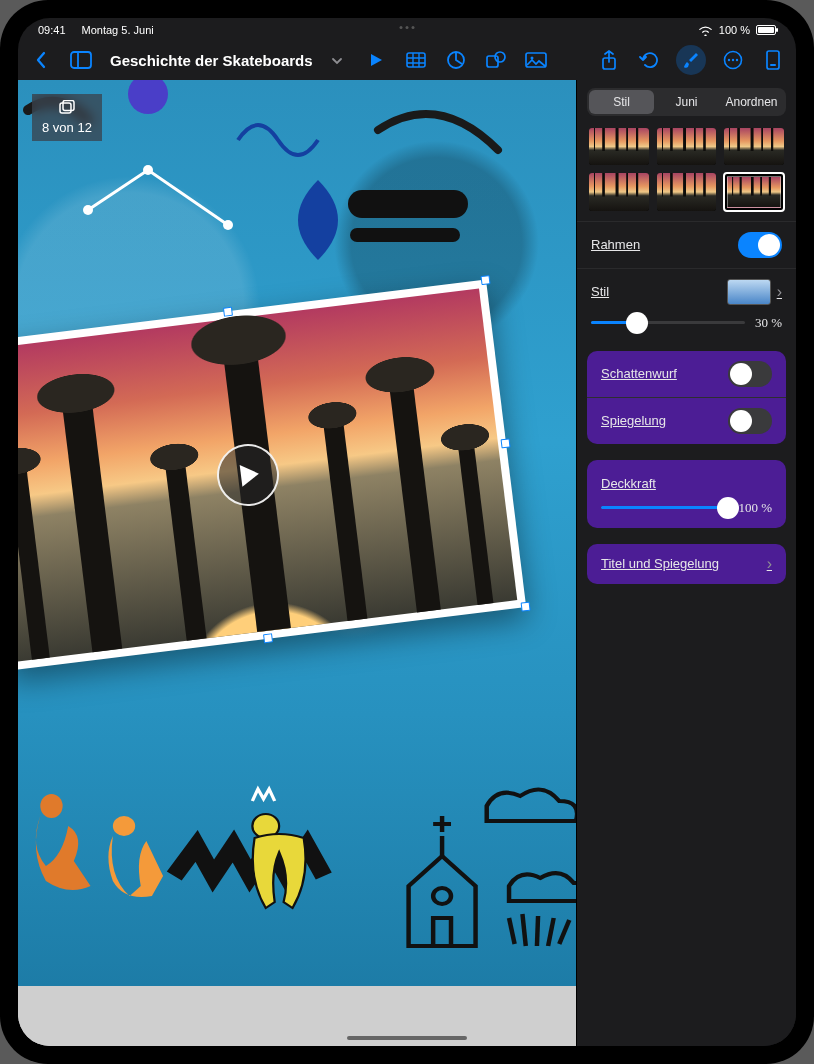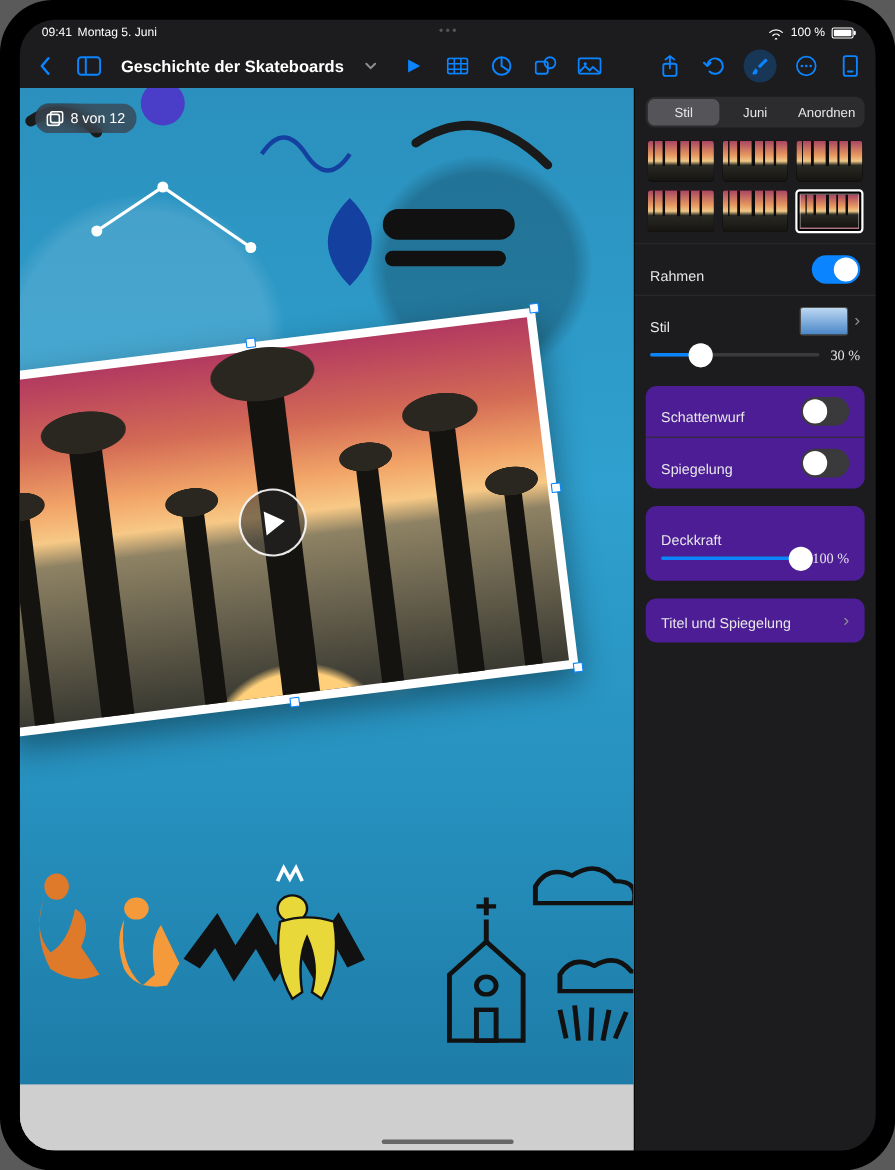--- a/index.html
+++ b/index.html
@@ -26,21 +26,21 @@
     flex-direction: column;
   }
   
   .statusbar {
     height: 22px;
     display: flex; align-items: center;
     padding: 2px 20px 0 20px;
     color: #fff; font-size: 11px;
     justify-content: space-between;
   }
-  .statusbar .left { display:flex; gap:5px; align-items:center;text-align:right;}
+  .statusbar .left { display:flex; gap:16px; align-items:center;text-align:right;}
   .statusbar .right { display:flex; gap:6px; align-items:center;}
   .three-dots { position:absolute; left:50%; transform:translateX(-50%); top:8px; display:flex; gap:3px;}
   .three-dots span{width:3px;height:3px;border-radius:50%;background:#555;}
   .battery{display:inline-flex;align-items:center;gap:2px;}
   .battery-body{width:20px;height:10px;border:1px solid #fff;border-radius:2px;position:relative;}
   .battery-body::after{content:"";position:absolute;right:-3px;top:2px;width:2px;height:4px;background:#fff;border-radius:1px;}
   .battery-fill{position:absolute;inset:1px;background:#fff;border-radius:1px;}
 
   
   .toolbar {
@@ -118,23 +118,24 @@
   .handle{position:absolute;width:9px;height:9px;background:#fff;border:1px solid #0a84ff;border-radius:1px;} .h-tr{right:-4px;top:-4px;} .h-br{right:-4px;bottom:-4px;}
   .h-tm{left:50%;top:-4px;transform:translateX(-50%);}
   .h-bm{left:50%;bottom:-4px;transform:translateX(-50%);}
   .h-mr{right:-4px;top:50%;transform:translateY(-50%);}
 
   
   .slide-pill{
     position:absolute; left:14px; top:14px;
     background:rgba(60,60,67,.7);
     color:#fff; font-size:13px;
-    padding:6px 10px; border-radius:13px;
+    padding:6px 10px; border-radius:0;
     display:flex;align-items:center;gap:6px;
     backdrop-filter: blur(6px);
+    flex-direction: column;
   }
 
   
   .graffiti{position:absolute;bottom:60px;left:0;right:0;height:300px;}
 
   
   .inspector{
     width:220px; background:#1c1c1e;
     color:#e6e6e8; font-size:13px;
     display:flex;flex-direction:column;
@@ -152,21 +153,21 @@
   .thumb.sel{outline:2px solid #fff;outline-offset:-1px;}
   .thumb .mini{position:absolute;inset:0;background:linear-gradient(180deg,#a84462 0%,#e69760 35%,#efc887 50%,#2a2a24 60%,#151310 100%);}
   .thumb .mini::after{content:"";position:absolute;inset:0;background:
     linear-gradient(90deg, transparent 8%, #0d0c0a 9% 10%, transparent 11%,
                     transparent 22%, #0d0c0a 23% 26%, transparent 27%,
                     transparent 44%, #0d0c0a 45% 49%, transparent 50%,
                     transparent 62%, #0d0c0a 63% 65%, transparent 66%,
                     transparent 78%, #0d0c0a 79% 82%, transparent 83%) top/100% 62% no-repeat;}
   .thumb.bordered .mini{inset:3px;border:1px solid rgba(255,255,255,.4);}
   .section{border-top:1px solid #2a2a2c;}
-  .row{display:flex;align-items:flex-end;justify-content:space-between;padding:10px 14px;min-height:40px;}
+  .row{display:flex;align-items:center;justify-content:space-between;padding:10px 14px;min-height:40px;text-decoration:underline;}
   .row.clickable{cursor:default;}
   .row .label{color:#e6e6e8;}
   .toggle{width:44px;height:26px;border-radius:13px;background:#3a3a3c;position:relative;}
   .toggle.on{background:#0a84ff;}
   .toggle .knob{position:absolute;top:2px;width:22px;height:22px;border-radius:50%;background:#fff;left:2px;transition:left .1s;}
   .toggle.on .knob{left:20px;}
   .slider{display:flex;align-items:center;gap:10px;padding:0 14px 12px 14px;font-family:Liberation Serif, serif;}
   .slider-track{flex:1;height:3px;background:#3a3a3c;border-radius:2px;position:relative;}
   .slider-fill{position:absolute;left:0;top:0;bottom:0;background:#0a84ff;border-radius:2px;}
   .slider-thumb{position:absolute;top:50%;width:22px;height:22px;border-radius:50%;background:#fff;transform:translate(-50%,-50%);}

